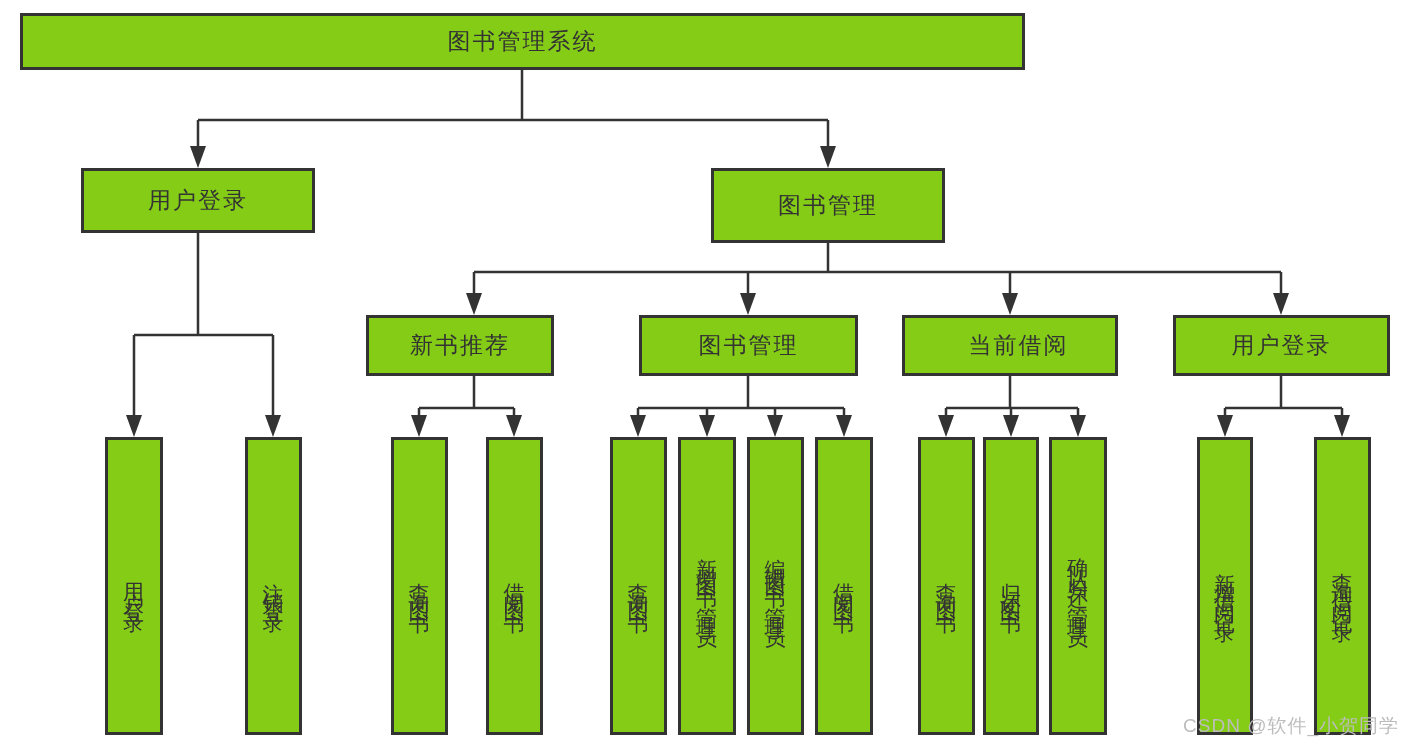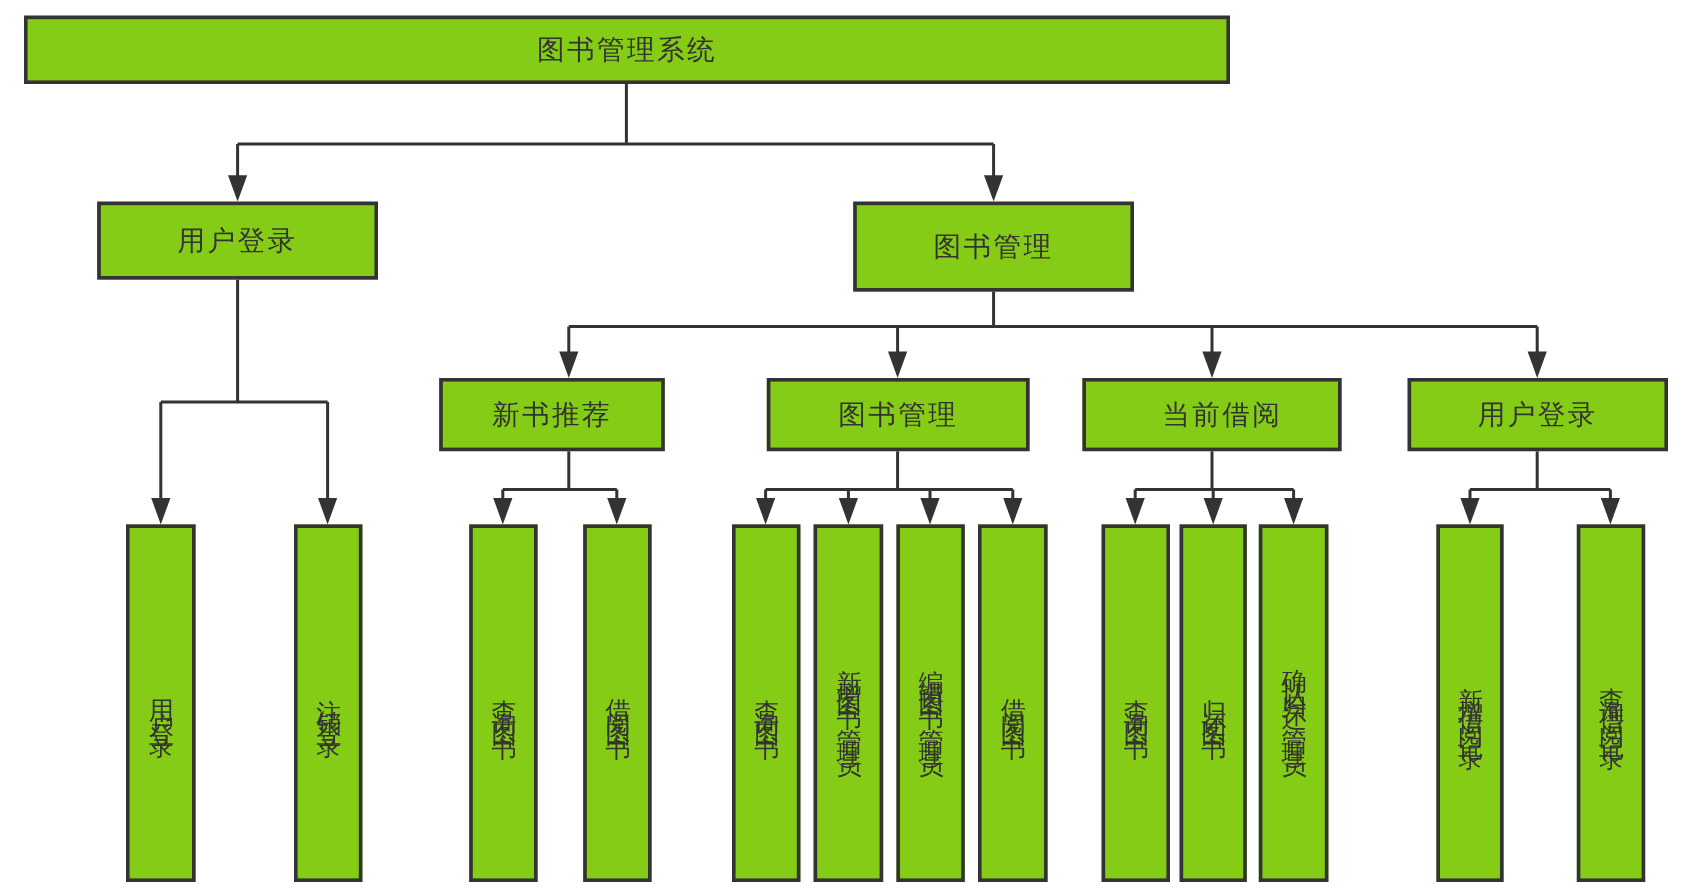--- a/index.html
+++ b/index.html
@@ -104,14 +104,15 @@
   <div class="box vbox" style="left:747px;top:437px;width:57px;height:298px;">编辑图书（管理员）</div>
   <div class="box vbox" style="left:815px;top:437px;width:58px;height:298px;">借阅图书</div>
 
   <div class="box vbox" style="left:918px;top:437px;width:57px;height:298px;">查询图书</div>
   <div class="box vbox" style="left:983px;top:437px;width:56px;height:298px;">归还图书</div>
   <div class="box vbox" style="left:1049px;top:437px;width:58px;height:298px;">确认归还（管理员）</div>
 
   <div class="box vbox" style="left:1197px;top:437px;width:56px;height:298px;">新增借阅记录</div>
   <div class="box vbox" style="left:1314px;top:437px;width:57px;height:298px;">查询借阅记录</div>
 
+  <div class="watermark">CSDN @软件_小贺同学</div>
 
 </div>
 
 </body></html>

